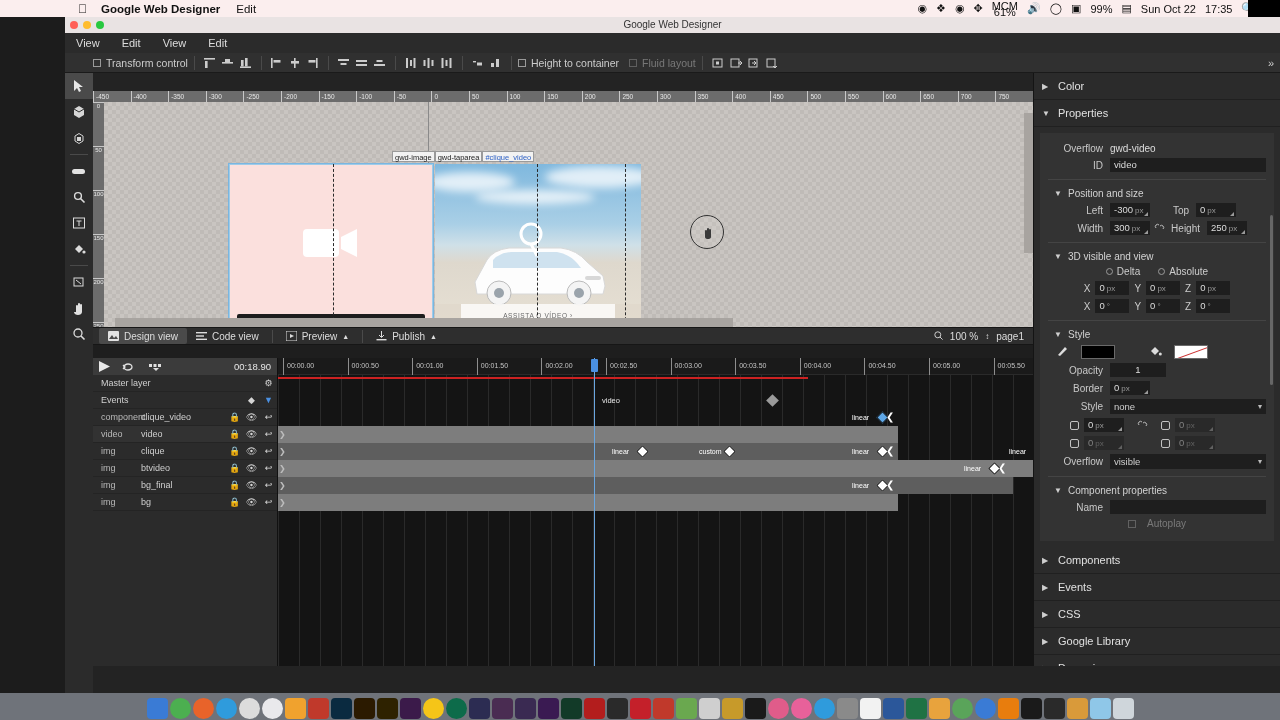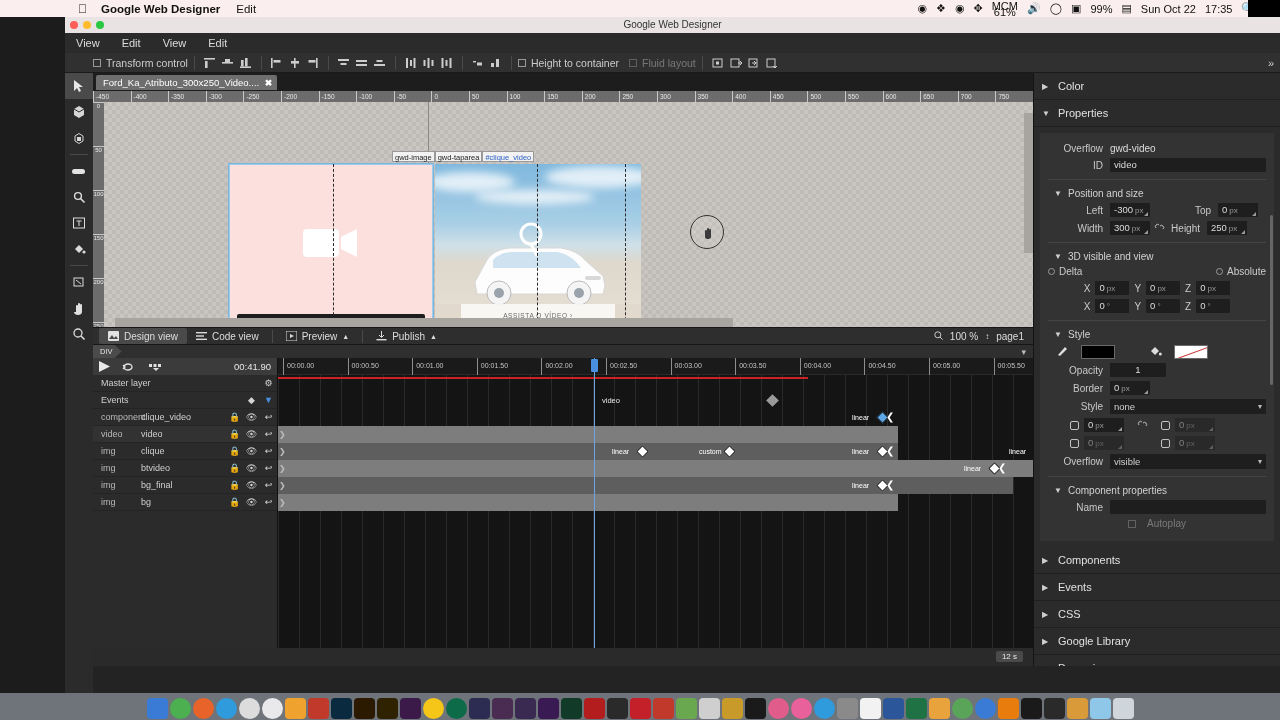--- a/index.html
+++ b/index.html
@@ -413,26 +413,20 @@
           </svg>
         </div>
       <div class="ltool">
           <svg width="14" height="14">
             <circle cx="6" cy="6" r="4" fill="none" stroke="#dcdcdc" stroke-width="1.3"></circle>
             <path d="M9 9 L12.5 12.5" stroke="#dcdcdc" stroke-width="1.6"></path>
           </svg>
         </div>
     </div>
 
-    <div class="tabstrip">
-      <div class="doctab">
-        <span>Ford_Ka_Atributo_300x250_Video....</span>
-        <span class="x">✖</span>
-      </div>
-    </div>
 
     <div class="stage">
       <div class="ruler-h" id="rulerH">
           <div class="rtick" style="left: 0px;">-450</div>
           <div class="rtick" style="left: 37.6px;">-400</div>
           <div class="rtick" style="left: 75.2px;">-350</div>
           <div class="rtick" style="left: 112.8px;">-300</div>
           <div class="rtick" style="left: 150.4px;">-250</div>
           <div class="rtick" style="left: 188px;">-200</div>
           <div class="rtick" style="left: 225.6px;">-150</div>
@@ -571,45 +565,41 @@
               <circle cx="3.8" cy="3.8" r="3" fill="none" stroke="#ccc"></circle>
               <path d="M6 6 L8.6 8.6" stroke="#ccc"></path>
             </svg></span>
         <span>100 %</span>
         <span style="font-size:8px">↕</span>
         <span>page1</span>
       </span>
     </div>
 
     <div class="timeline">
-      <div class="divbar">
-        <span class="divtag">DIV</span>
-        <span class="divchev">▾</span>
-      </div>
 
       <div class="tlbody">
 
         <div class="tl-left">
           <div class="tl-head">
             <span><svg width="11" height="11">
                   <path d="M0 0 L11 5.5 L0 11 Z" fill="#e8e8e8"></path>
                 </svg></span>
             <span style="width:12px"></span>
             <span><svg width="13" height="10">
                   <path d="M2 5a4 3 0 018 0a4 3 0 01-8 0" fill="none" stroke="#e0e0e0" stroke-width="1.3"></path>
                   <path d="M1 3 L3 5 L1 7" fill="none" stroke="#e0e0e0" stroke-width="1.3"></path>
                 </svg></span>
             <span style="width:14px"></span>
             <span><svg width="13" height="10">
                   <rect x="0" y="2" width="3" height="3" fill="#e0e0e0"></rect>
                   <rect x="4.5" y="2" width="3" height="3" fill="#e0e0e0"></rect>
                   <rect x="9" y="2" width="3" height="3" fill="#e0e0e0"></rect>
                   <path d="M4 6 L7 9 L10 6" fill="#e0e0e0"></path>
                 </svg></span>
-            <span class="tl-time">00:41.90</span>
+            <span class="tl-time">00:18.90</span>
           </div>
 
           <div class="lrow">
             <span class="rowfull">Master layer</span>
             <span class="ic" style="margin-left:auto">⚙</span>
           </div>
           <div class="lrow">
             <span class="rowfull">Events</span>
             <span class="ic" style="margin-left:auto">◆</span>
             <span class="ic" style="color:#4a90e2">▼</span>
@@ -705,23 +695,20 @@
               <div class="kfend" style="left: 720px; top: 87px;">❮</div>
               <div class="kf" style="left: 600px; top: 106px;"></div>
               <div class="kflbl" style="left: 574px; top: 107px;">linear</div>
               <div class="kfend" style="left: 608px; top: 104px;">❮</div>
             </div>
           <div class="playhead" id="playhead" style="left: 316px;"></div>
           <div class="playhead-h" id="playheadH" style="left: 313px;"></div>
           <div class="vidlbl" id="vidlbl" style="left: 324px; top: 38px;">video</div>
         </div>
 
-        <div class="tl-foot">
-          <span class="durlbl">12 s</span>
-        </div>
       </div>
     </div>
 
     <div class="rpanel">
       <div class="acc">
         <span class="tri">▶</span>
         <span>Color</span>
       </div>
       <div class="acc">
         <span class="tri">▼</span>
@@ -741,39 +728,39 @@
         </div>
 
         <div class="hr"></div>
         <div class="subsec">
           <span class="tri">▼</span>
           <span>Position and size</span>
         </div>
         <div class="prow">
           <span class="plabel">Left</span>
           <span class="inp num"><span>-300</span><span class="unit">px</span></span>
-          <span class="plabel" style="width:68px">Top</span>
+          <span class="plabel" style="width:46px">Top</span>
           <span class="inp num"><span>0</span><span class="unit">px</span></span>
         </div>
         <div class="prow">
           <span class="plabel">Width</span>
           <span class="inp num"><span>300</span><span class="unit">px</span></span>
           <span style="margin:0 4px"><svg width="11" height="10">
                 <path d="M2 6 a2 2 0 013-3 M6 4 a2 2 0 013 3" stroke="#bbb" fill="none"></path>
               </svg></span>
           <span class="plabel" style="width:38px">Height</span>
           <span class="inp num"><span>250</span><span class="unit">px</span></span>
         </div>
 
         <div class="hr"></div>
         <div class="subsec">
           <span class="tri">▼</span>
           <span>3D visible and view</span>
         </div>
-        <div class="prow" style="justify-content:space-between; gap:18px">
+        <div class="prow" style="justify-content:center; gap:18px">
           <span><span class="radio"></span><span>Delta</span></span>
           <span><span class="radio"></span><span>Absolute</span></span>
         </div>
         <div class="prow" style="justify-content:center; gap:5px">
           <span>X</span>
           <span class="inp" style="width:34px"><span>0</span><span class="unit">px</span></span>
           <span>Y</span>
           <span class="inp" style="width:34px"><span>0</span><span class="unit">px</span></span>
           <span>Z</span>
           <span class="inp" style="width:34px"><span>0</span><span class="unit">px</span></span>

